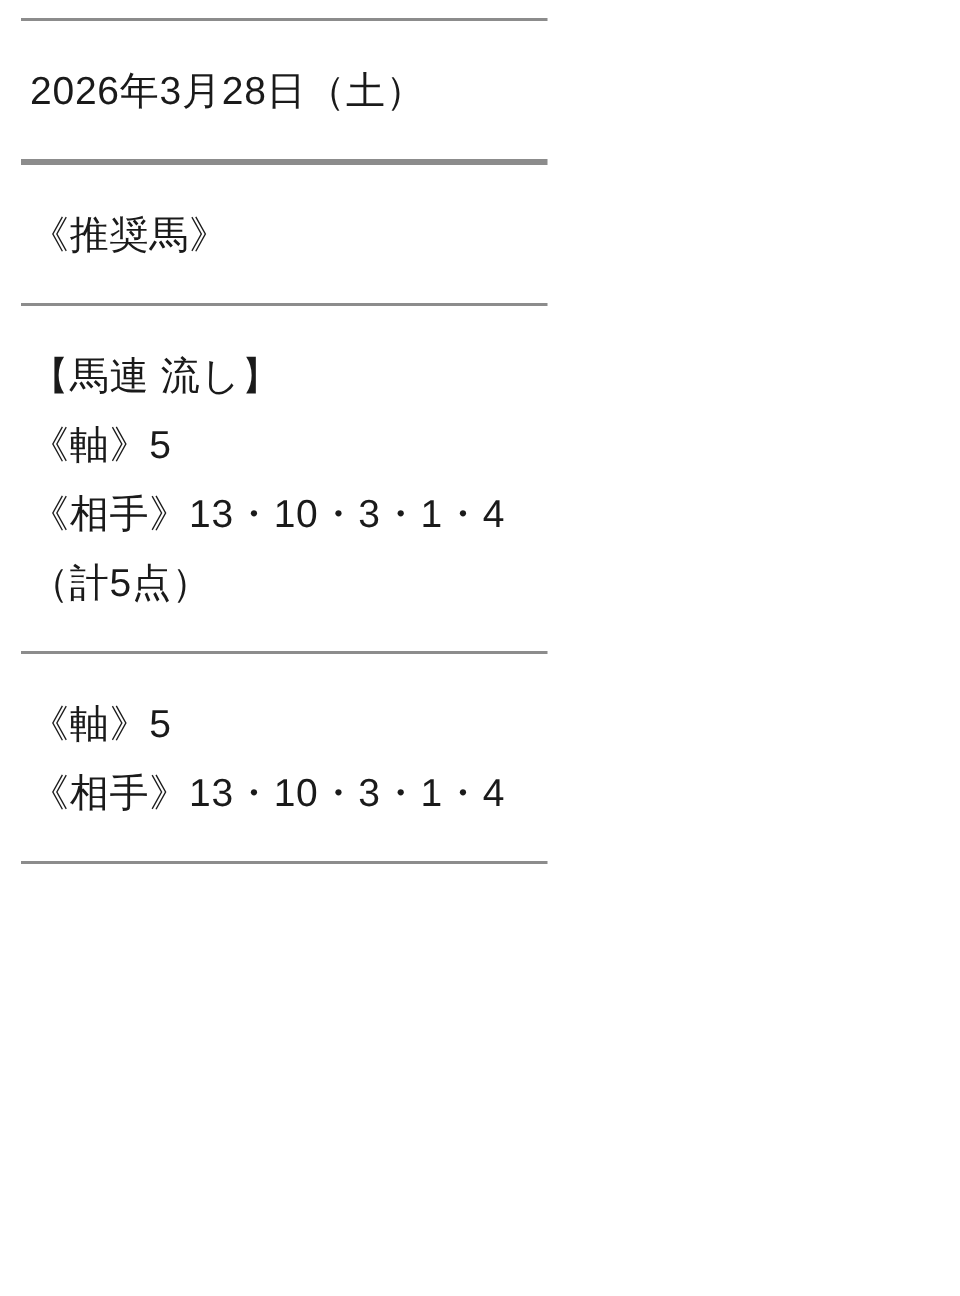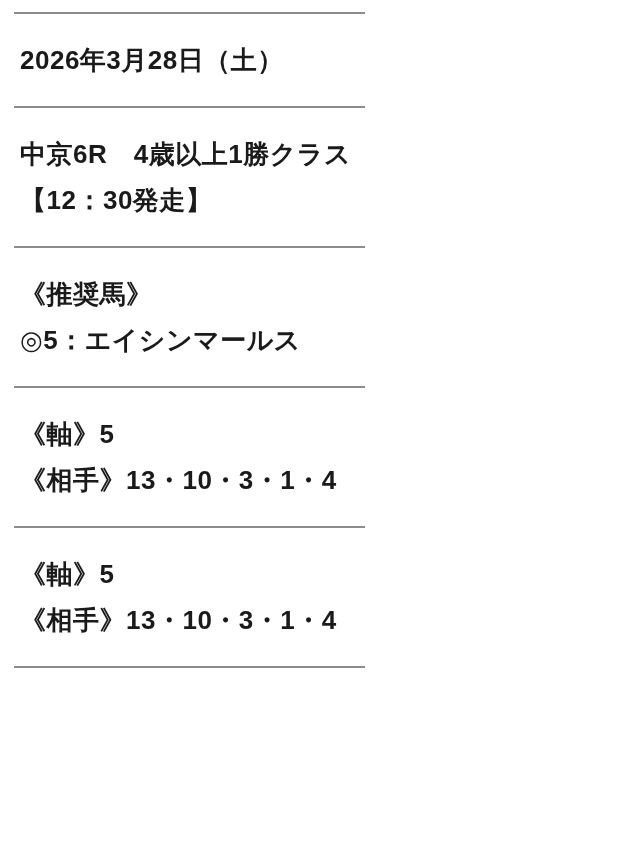--- a/index.html
+++ b/index.html
@@ -9,21 +9,20 @@
   body {
     width: 640px;
     height: 864px;
     background: #ffffff;
     color: #1a1a1a;
     font-family: "Liberation Sans", "DejaVu Sans", sans-serif;
     overflow: hidden;
   }
   .page {
     padding-top: 12px;
-    font-weight: bold;
   }
   .divider {
     border: none;
     border-top: 2px solid #8c8c8c;
     height: 0;
     width: 351px;
     margin: 0 0 0 14px;
   }
   .section {
     margin: 23px 0;
@@ -43,37 +42,34 @@
 <div class="page">
 
   <hr class="divider">
 
   <div class="section">
     <p class="line">2026年3月28日（土）</p>
   </div>
 
   <hr class="divider">
 
+
+  <hr class="divider">
+
   <div class="section">
-    <p class="line">中京6R　4歳以上1勝クラス</p>
-    <p class="line">【12：30発走】</p>
+    <p class="line">《推奨馬》</p>
   </div>
 
   <hr class="divider">
 
   <div class="section">
-    <p class="line">《推奨馬》</p>
-    <p class="line">◎5：エイシンマールス</p>
-  </div>
-
-  <hr class="divider">
-
-  <div class="section">
+    <p class="line">【馬連 流し】</p>
     <p class="line">《軸》5</p>
     <p class="line">《相手》13・10・3・1・4</p>
+    <p class="line">（計5点）</p>
   </div>
 
   <hr class="divider">
 
   <div class="section">
     <p class="line">《軸》5</p>
     <p class="line">《相手》13・10・3・1・4</p>
   </div>
 
   <hr class="divider">

